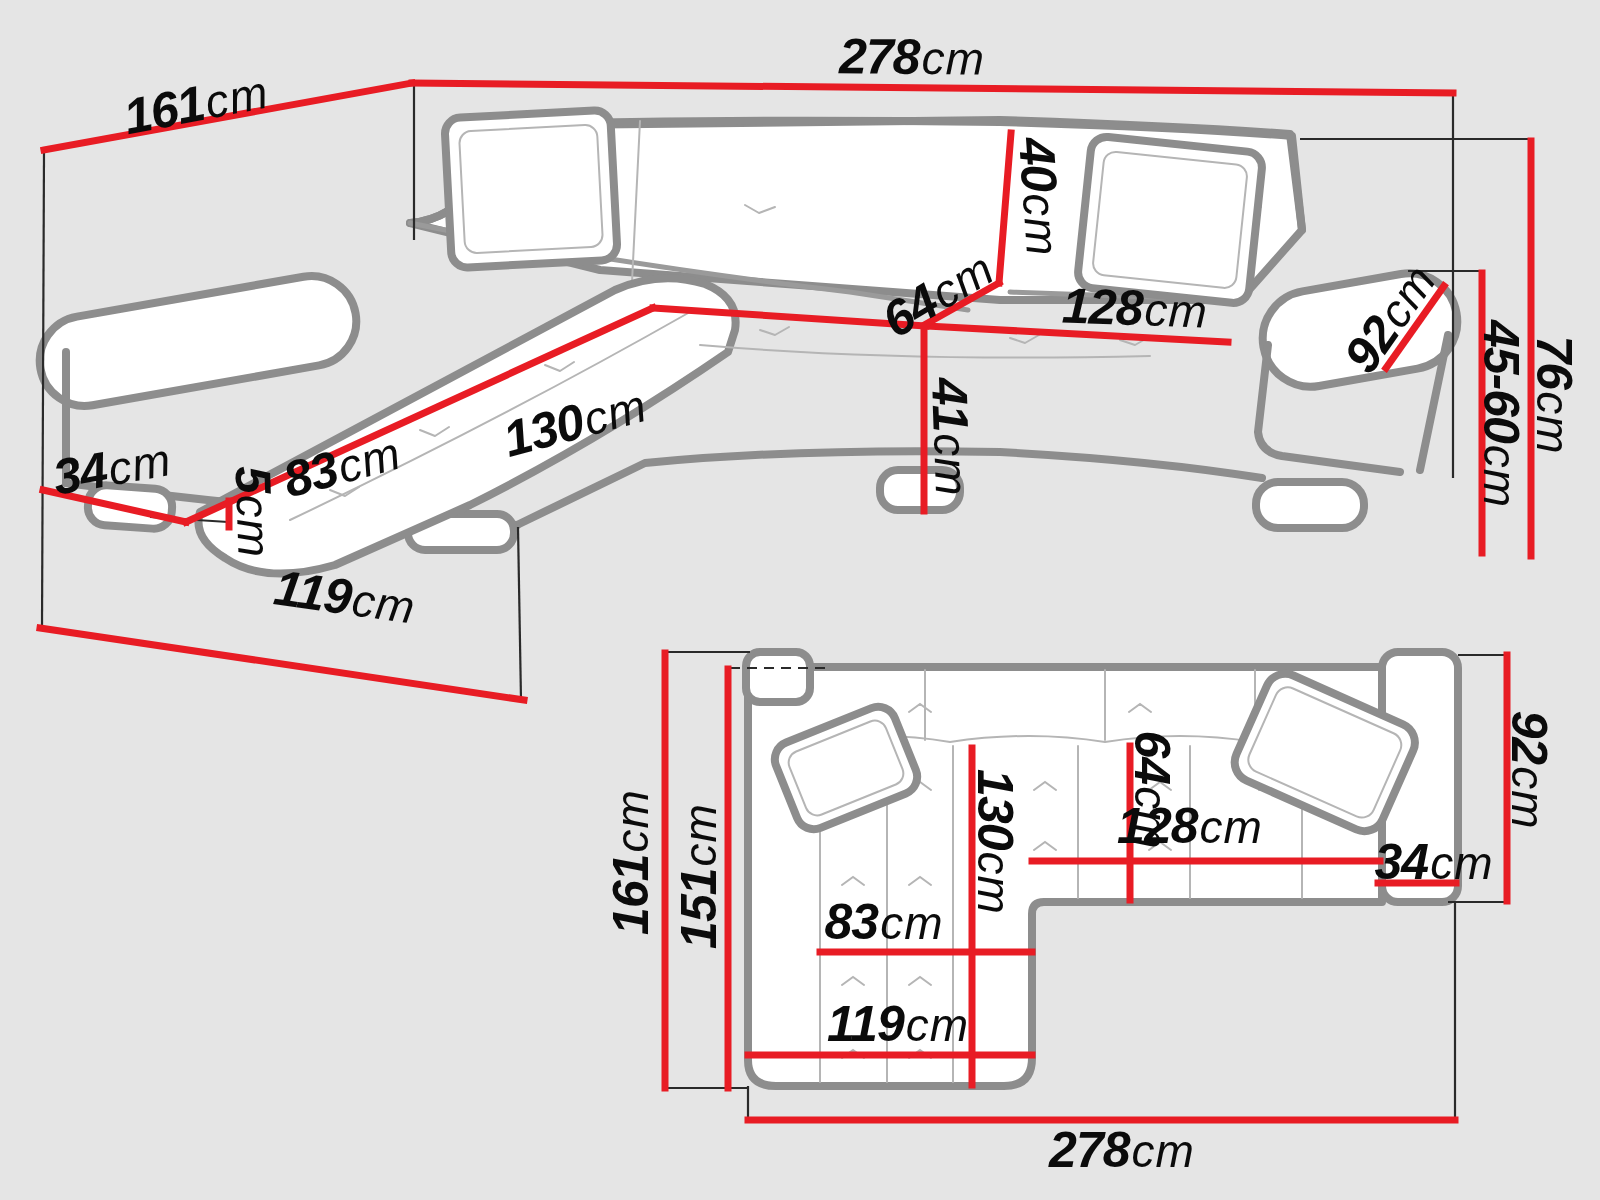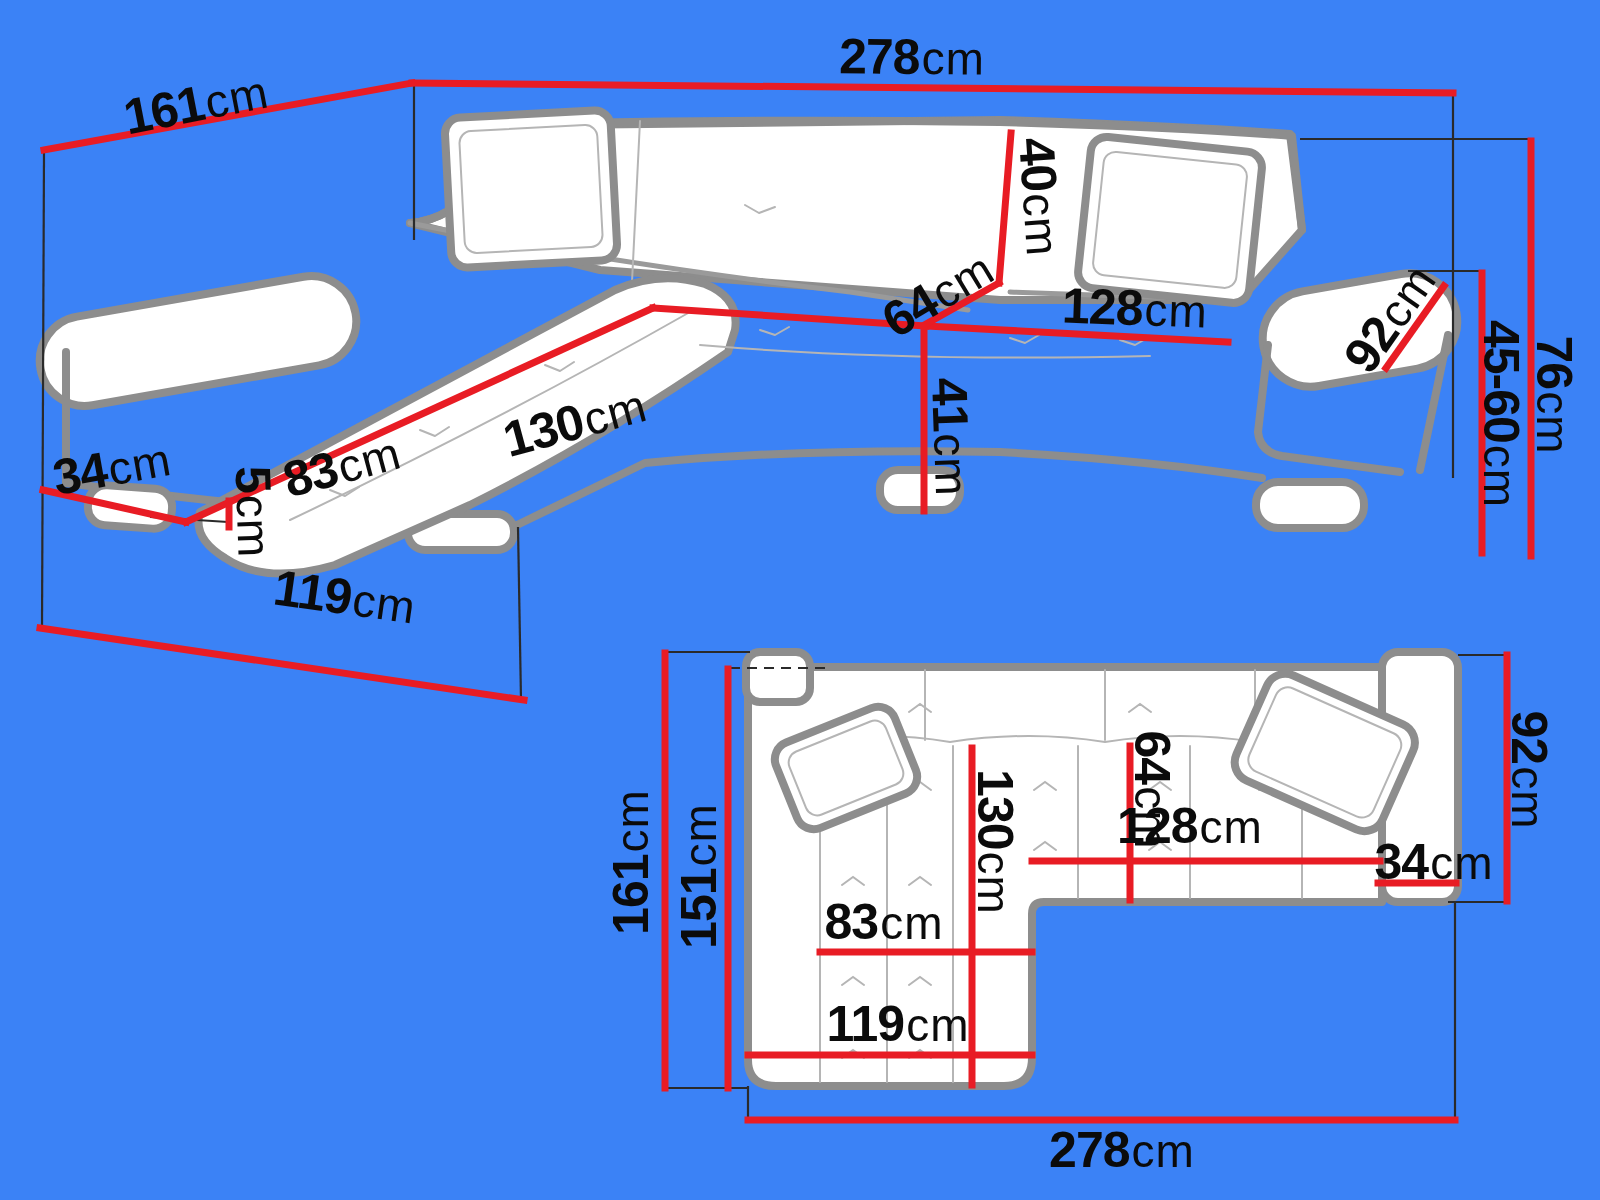--- a/index.html
+++ b/index.html
@@ -1,21 +1,22 @@
 <!DOCTYPE html>
 <html><head>
 <meta charset="utf-8">
 <style>
   html,body{margin:0;padding:0;background:#ffffff;}
   #canvas{
     position:relative;
     width:1600px;height:1200px;
-    background:#3b82f6;
+    background:#e5e5e5;
     overflow:hidden;
     font-family:"Liberation Sans",sans-serif;
+    font-style:italic;
   }
   #art{position:absolute;left:0;top:0;}
   .dim{
     position:absolute;
     transform:translate(-50%,-50%) rotate(var(--rot,0deg));
     white-space:nowrap;
     color:#0b0b0b;
     line-height:1;
     z-index:5;
   }

